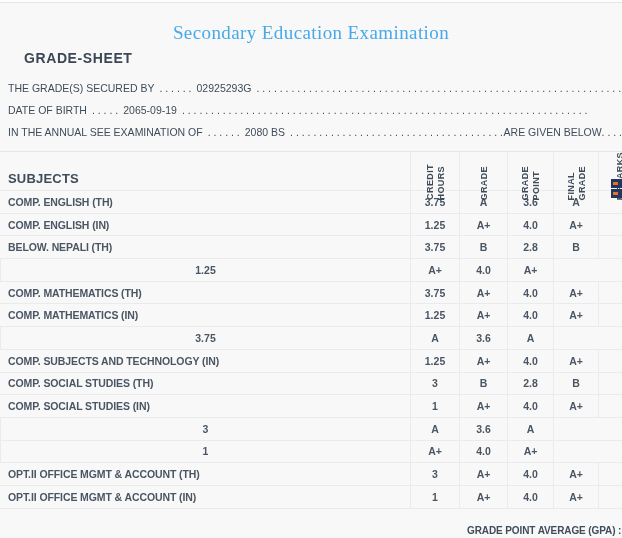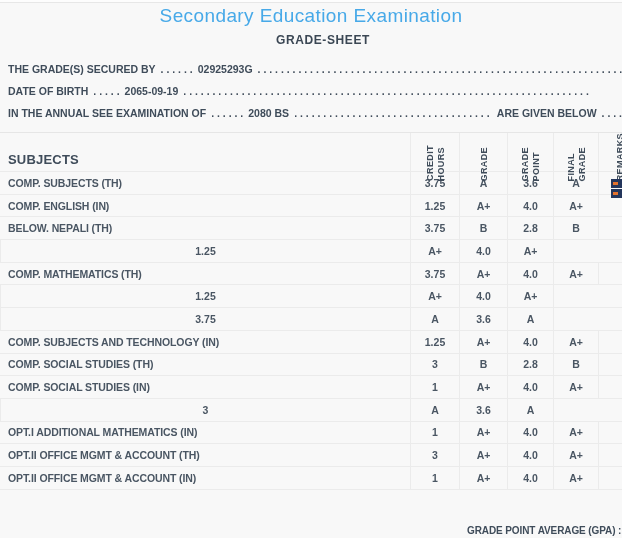--- a/index.html
+++ b/index.html
@@ -6,38 +6,38 @@
   html,body { width:622px; height:538px; }
   body {
     background:#f8f8f8;
     font-family:"Liberation Sans", sans-serif;
     overflow:hidden;
     position:relative;
     color:#46525f;
   }
   .top-strip { height:3px; background:#fdfdfd; border-bottom:1px solid #e7e7e7; }
   .title {
-    text-align:center;
+    margin-top:17px; text-align:center;
     font-size:19px; font-weight:400; color:#47a9e8;
-    letter-spacing:0.4px; line-height:26px;
+    letter-spacing:0.4px; line-height:26px;font-family:Liberation Serif, serif;
   }
   .subtitle {
-    margin-top:4px; text-align:center;
-    font-size:12px; font-weight:700; color:#3b4754; letter-spacing:0.6px;margin-left:24px;
+    margin-top:4px; text-align:left;
+    font-size:14px; font-weight:700; color:#3b4754; letter-spacing:0.6px;margin-left:24px;
   }
   .info { margin-top:11px; padding-left:8px; }
   .info-line {
     display:flex; align-items:baseline; height:22px; line-height:22px;
-    font-size:10.5px; font-weight:700; color:#3f4c5a;
+    font-size:10.5px; font-weight:400; color:#3f4c5a;
     overflow:hidden; white-space:nowrap;
   }
   .seg { white-space:pre; }
   .leader { margin:0 5px; }
   .fill-dots { flex:1; white-space:nowrap; overflow:hidden; margin-left:5px; }
-  .suffix { white-space:pre; margin-left:5px; }
+  .suffix { white-space:pre; }
 
   .gtable { width:640px; margin-top:8px; font-weight:700; color:#4a5663; }
   .thead {
     display:grid; grid-template-columns:410px 49px 48px 46px 45px 42px;
     height:40px; border-top:1px solid #e6e6e6; border-bottom:1px solid #ebebeb;
   }
   .th-sub {
     display:flex; align-items:center; padding-left:8px;
     font-size:13px; letter-spacing:0.2px; color:#3f4c5a;
   }
@@ -116,21 +116,21 @@
       <div class="th-v">
         <span class="vword">FINAL</span>
         <span class="vword">GRADE</span>
       </div>
       <div class="th-v">
         <span class="vword">REMARKS</span>
       </div>
     </div>
 
     <div class="trow">
-      <div class="td-sub">COMP. SUBJECTS (TH)</div>
+      <div class="td-sub">COMP. ENGLISH (TH)</div>
       <div class="td-val">3.75</div>
       <div class="td-val">A</div>
       <div class="td-val">3.6</div>
       <div class="td-val">A</div>
       <div class="td-val"></div>
     </div>
     <div class="trow">
       <div class="td-sub">COMP. ENGLISH (IN)</div>
       <div class="td-val">1.25</div>
       <div class="td-val">A+</div>
@@ -155,20 +155,21 @@
     </div>
     <div class="trow">
       <div class="td-sub">COMP. MATHEMATICS (TH)</div>
       <div class="td-val">3.75</div>
       <div class="td-val">A+</div>
       <div class="td-val">4.0</div>
       <div class="td-val">A+</div>
       <div class="td-val"></div>
     </div>
     <div class="trow">
+      <div class="td-sub">COMP. MATHEMATICS (IN)</div>
       <div class="td-val">1.25</div>
       <div class="td-val">A+</div>
       <div class="td-val">4.0</div>
       <div class="td-val">A+</div>
       <div class="td-val"></div>
     </div>
     <div class="trow">
       <div class="td-val">3.75</div>
       <div class="td-val">A</div>
       <div class="td-val">3.6</div>
@@ -200,21 +201,20 @@
       <div class="td-val"></div>
     </div>
     <div class="trow">
       <div class="td-val">3</div>
       <div class="td-val">A</div>
       <div class="td-val">3.6</div>
       <div class="td-val">A</div>
       <div class="td-val"></div>
     </div>
     <div class="trow">
-      <div class="td-sub">OPT.I ADDITIONAL MATHEMATICS (IN)</div>
       <div class="td-val">1</div>
       <div class="td-val">A+</div>
       <div class="td-val">4.0</div>
       <div class="td-val">A+</div>
       <div class="td-val"></div>
     </div>
     <div class="trow">
       <div class="td-sub">OPT.II OFFICE MGMT &amp; ACCOUNT (TH)</div>
       <div class="td-val">3</div>
       <div class="td-val">A+</div>

